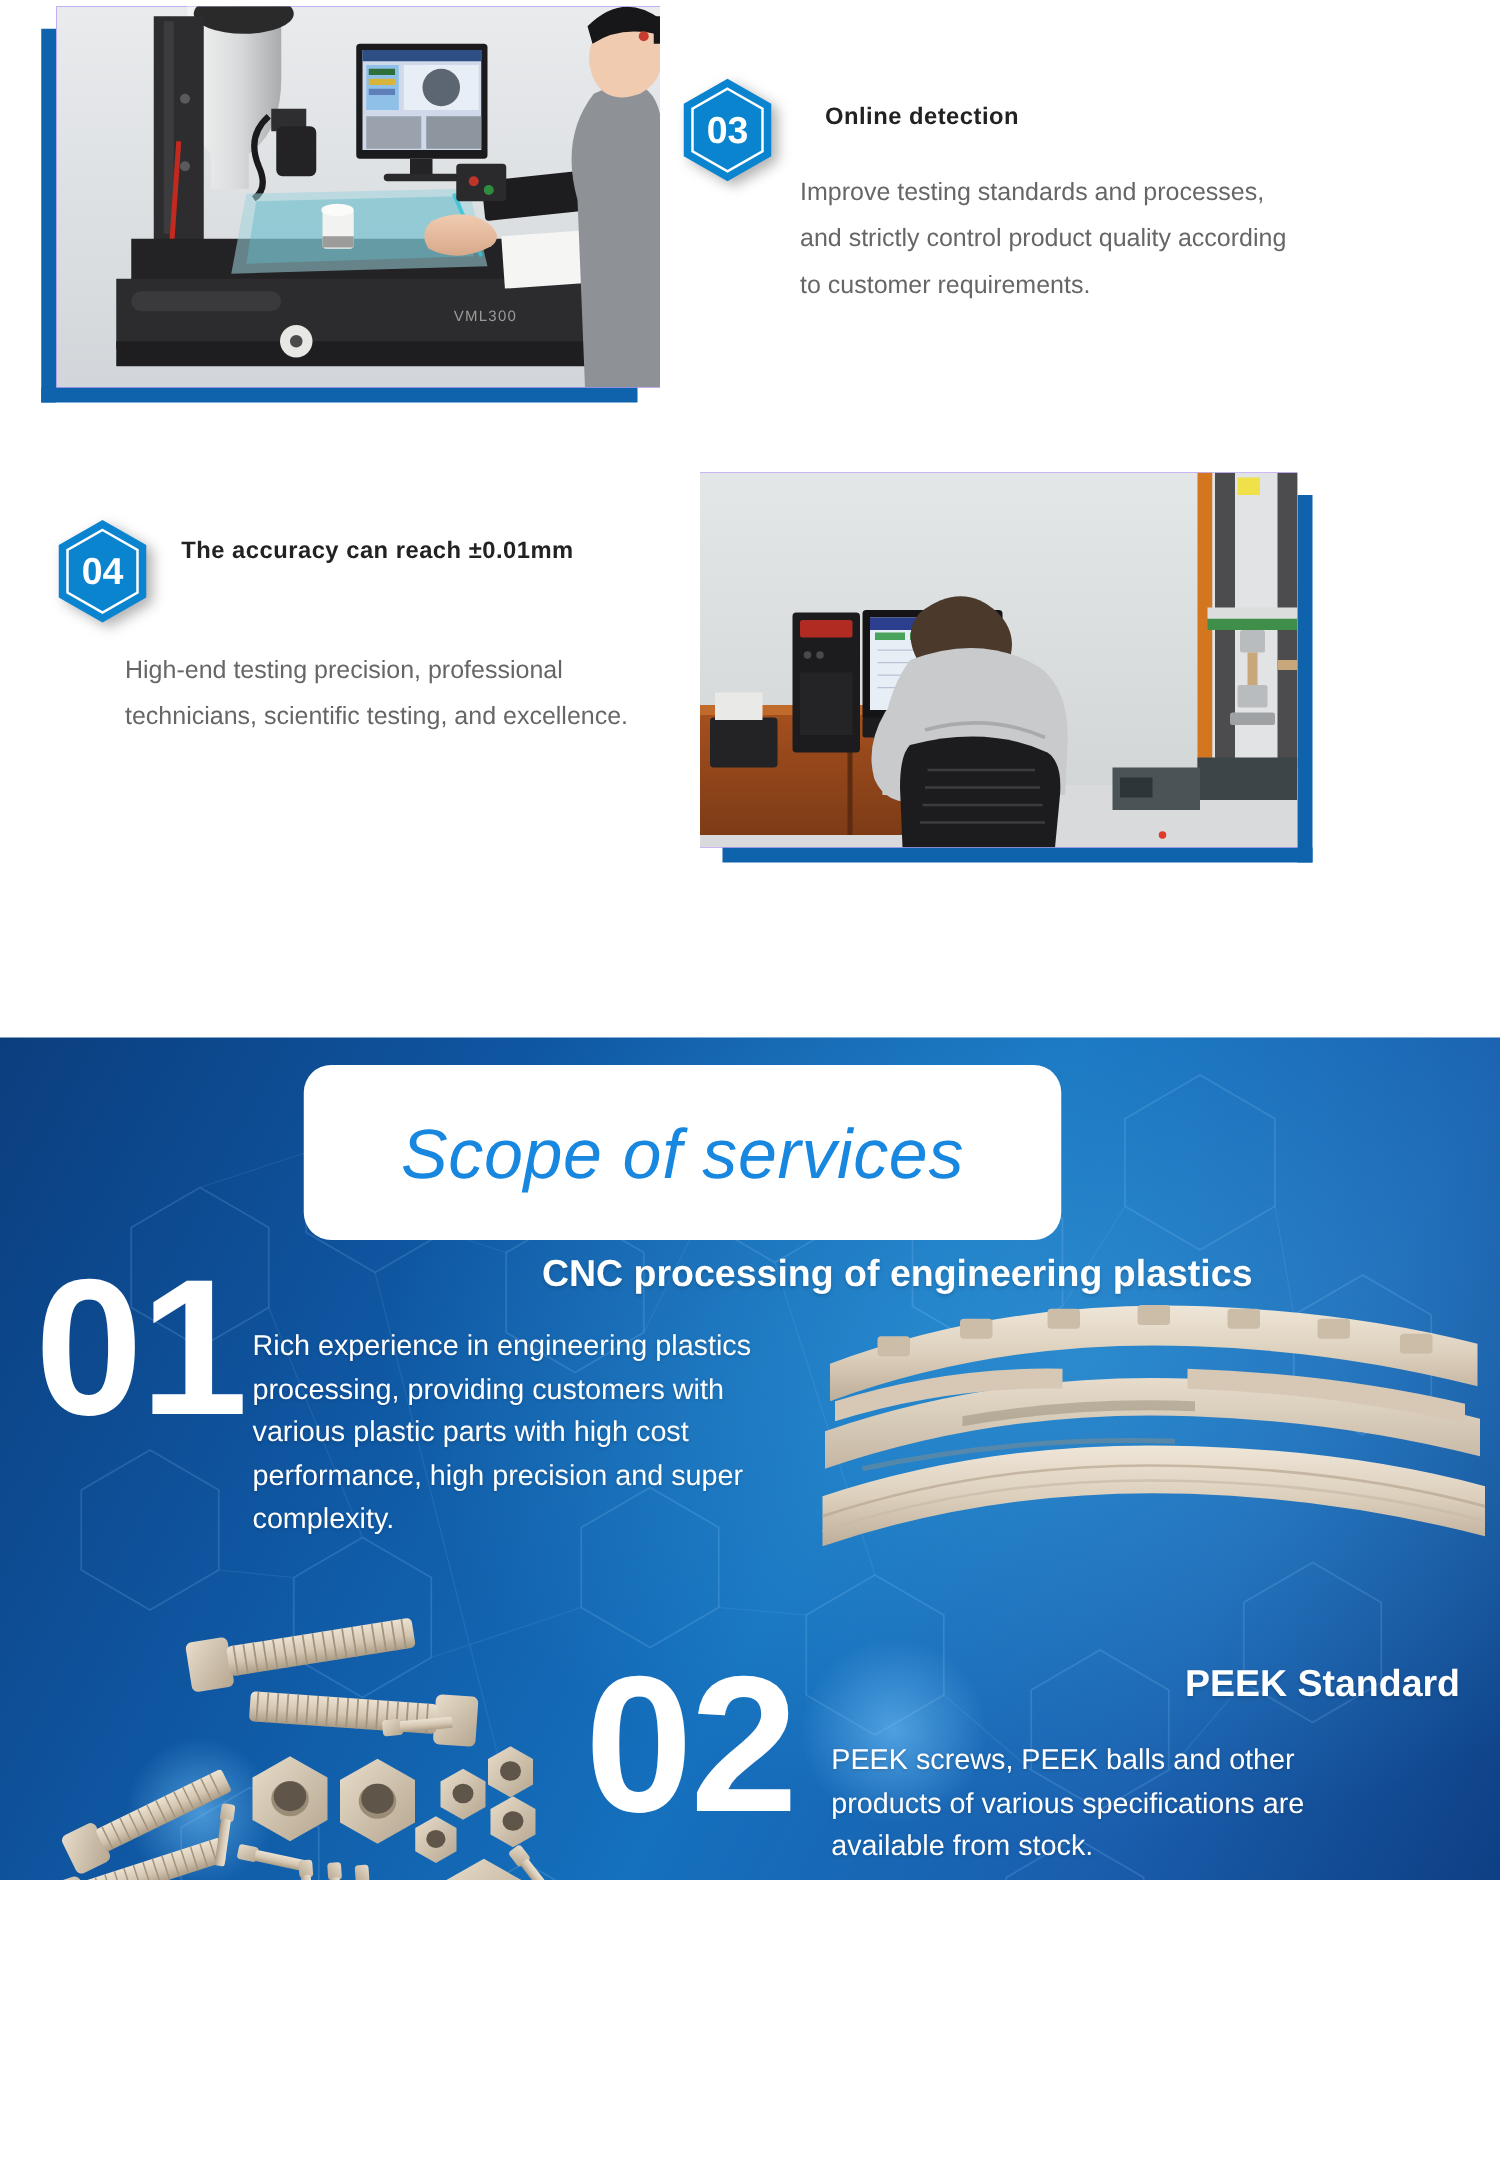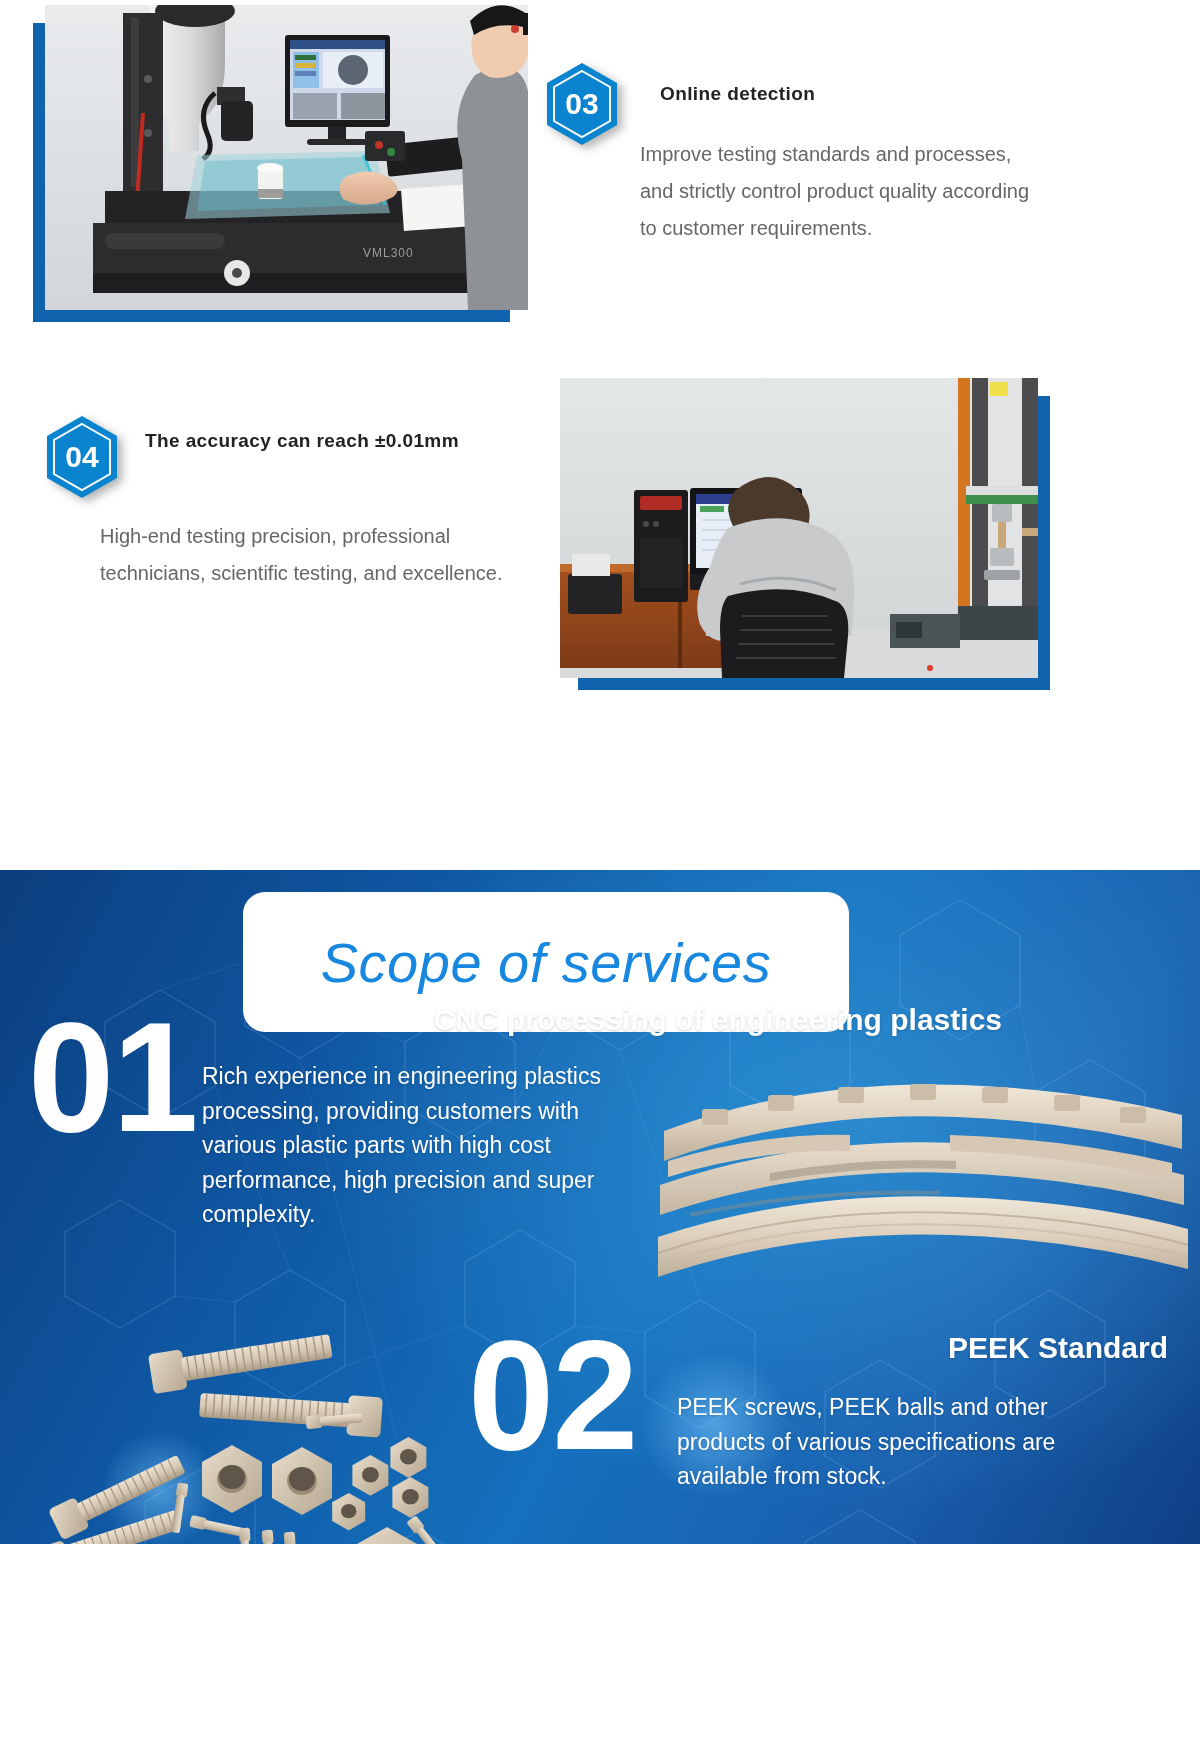--- a/index.html
+++ b/index.html
@@ -83,21 +83,21 @@
   #badge-03 { left: 545px; top: 62px; }
   #title-03 { left: 660px; top: 80px; width: 420px; }
   #body-03  { left: 640px; top: 136px; width: 390px; }
 
   #badge-04 { left: 45px; top: 415px; }
   #title-04 { left: 145px; top: 412px; width: 380px; margin-top: 15px; }
   #body-04  { left: 100px; top: 518px; width: 440px; }
 
   
   .blue-section {
-    position: absolute; left: 0; top: 870px;
+    position: absolute; left: 0; top: 830px;
     width: 1200px; height: 674px;
     overflow: hidden;
     background:
       radial-gradient(ellipse 900px 620px at 72% 38%, rgba(60,165,225,0.55) 0%, rgba(60,165,225,0) 62%),
       linear-gradient(118deg, #0b3e7e 0%, #0f55a0 26%, #1570bd 55%, #1a5fae 78%, #0e3f84 100%);
   }
   .hex-pattern { position: absolute; inset: 0; opacity: .30; }
   .glow-dot {
     position: absolute; border-radius: 50%;
     background: radial-gradient(circle, rgba(120,200,255,0.55) 0%, rgba(120,200,255,0) 70%);
@@ -143,21 +143,21 @@
   .svc-body {
     position: absolute;
     font-size: 23px;
     color: #ffffff;
     line-height: 1.5;
     text-shadow: 0 1px 3px rgba(0,0,0,.18);
   }
   #svc-title-01 { left: 202px; top: 1000px; width: 800px; }
   #svc-body-01  { left: 202px; top: 1059px; width: 430px; }
   #svc-title-02 { left: 668px; top: 1328px; width: 500px; }
-  #svc-body-02  { left: 665px; top: 1390px; width: 420px; margin-left: 12px; }
+  #svc-body-02  { left: 665px; top: 1390px; width: 420px; }
 
   
   .prod-img { position: absolute; }
 </style>
 </head>
 <body>
 
 <div class="white-section">
 
   <div class="photo-frame" id="photo-vml">

